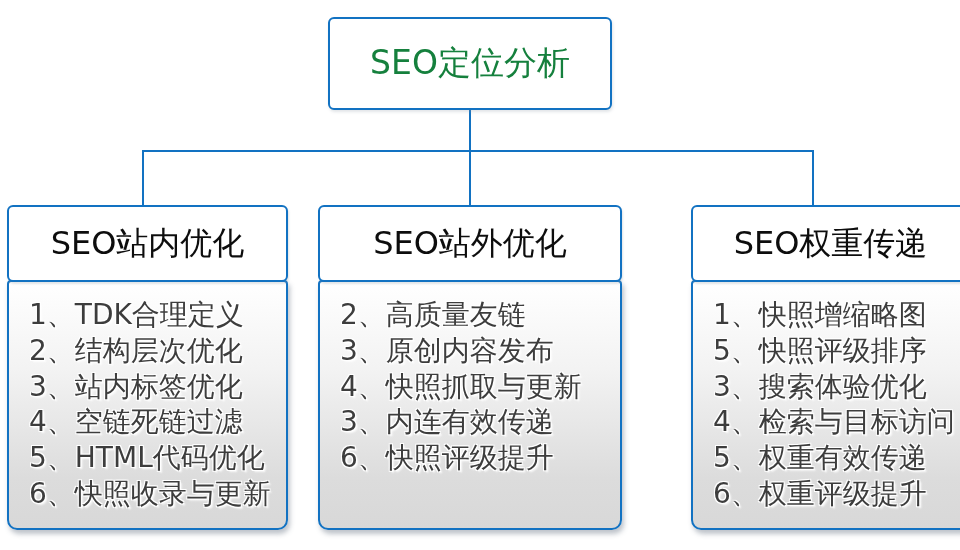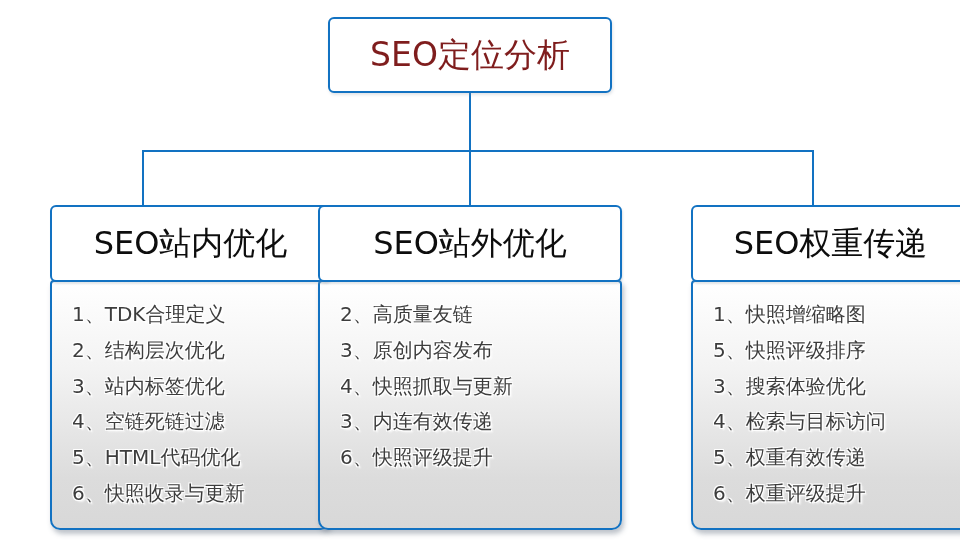--- a/index.html
+++ b/index.html
@@ -23,38 +23,38 @@
     left:0;top:0;
     width:960px;height:550px;
     color:var(--accent);
     pointer-events:none;
   }
   .root-box{
     position:absolute;
     left:328px;
     top:17px;
     width:284px;
-    height:76px;
+    height:93px;
     box-sizing:border-box;
     background:#ffffff;
     border:2px solid var(--accent);
     border-radius:6px;
     display:flex;
     align-items:center;
     justify-content:center;
     font-size:33px;
-    color:#7f1d1d;
+    color:#15803d;
     box-shadow:1px 2px 3px rgba(140,150,165,0.25);
     white-space:nowrap;
   }
   .column{
     position:absolute;
     top:205px;
   }
-  .col-1{left:7px;  width:281px;margin-left:43px;}
+  .col-1{left:7px;  width:281px;}
   .col-2{left:318px;width:304px;}
   .col-3{left:672px;width:279px;margin-left:19px;}
   .col-header{
     position:relative;
     z-index:2;
     box-sizing:border-box;
     width:100%;
     height:77px;
     background:#ffffff;
     border:2px solid var(--accent);
@@ -74,21 +74,21 @@
     width:100%;
     height:250px;
     margin-top:-2px;
     background:linear-gradient(180deg,#ffffff 0%,#f3f3f3 35%,#dcdcdc 80%,#d8d8d8 100%);
     border:2px solid var(--accent);
     border-radius:4px 4px 10px 10px;
     box-shadow:2px 4px 5px rgba(110,122,138,0.45);
     padding:15px 8px 0 20px;
   }
   .item{
-    font-size:20px;
+    font-size:28px;
     line-height:35.8px;
     color:#3d3d3d;
     text-shadow:-1px -1px 0 #ffffff,
                  1px -1px 0 #ffffff,
                 -1px  1px 0 #ffffff,
                  1px  1px 0 #ffffff,
                  2px  2px 2px rgba(255,255,255,0.9);
     white-space:nowrap;
   }
 </style>

